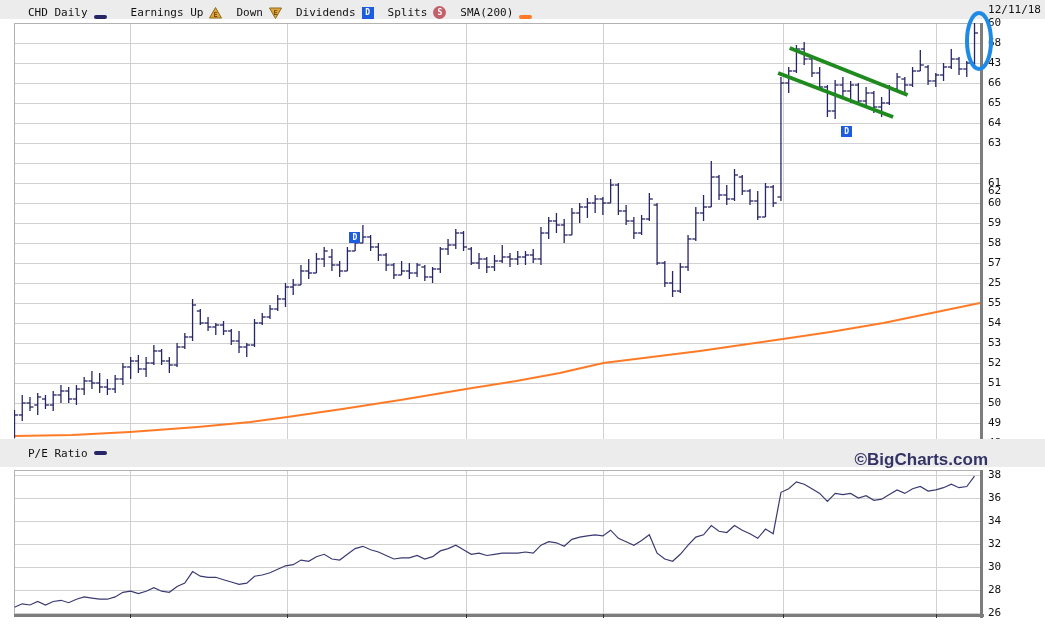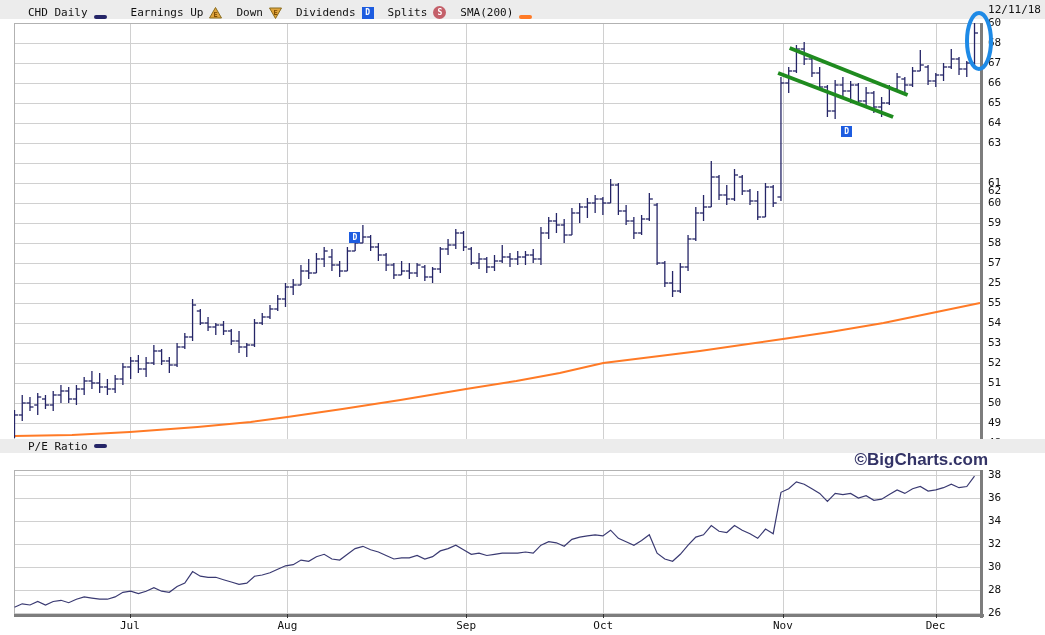--- a/index.html
+++ b/index.html
@@ -12,21 +12,21 @@
   .navy{background:#252567;}
   .orange{background:#ff7a26;}
   .tb-gap{margin-left:24px;}
   .leg-item{margin-left:14px;}
   .leg-ico{margin-left:6px;display:inline-flex;align-items:center;}
   .dbox{display:inline-block;width:12px;height:12px;background:#1d5ce0;color:#fff;
         font-size:8px;font-weight:bold;text-align:center;line-height:12px;}
   .scircle{display:inline-block;width:13px;height:13px;border-radius:50%;background:#c4606a;color:#fff;
         font-size:8px;font-weight:bold;text-align:center;line-height:13px;}
   .date{position:absolute;right:4px;top:3px;}
-  .band{position:absolute;left:0;top:439px;width:100%;height:14px;background:#ececec;
+  .band{position:absolute;left:0;top:439px;width:100%;height:28px;background:#ececec;
         display:flex;align-items:center;white-space:nowrap;}
   .brand{position:absolute;right:57px;top:450px;font-family:"Liberation Sans","DejaVu Sans",sans-serif;
          font-weight:bold;font-size:17px;color:#333366;}
   #main-chart{position:absolute;left:14px;top:23px;}
   #pe-chart{position:absolute;left:14px;top:470px;}
   .ylabels span{position:absolute;left:0;width:40px;}
   #main-ylabels{position:absolute;left:988px;top:23px;}
   #pe-ylabels{position:absolute;left:988px;top:470px;}
   #month-labels{position:absolute;left:14px;top:619px;width:966px;height:14px;}
   #month-labels span{position:absolute;width:34px;text-align:center;}
@@ -739,21 +739,21 @@
           <line x1="960.51" y1="0.0" x2="960.51" y2="44.0"></line>
           <line x1="957.01" y1="40.0" x2="960.51" y2="40.0"></line>
           <line x1="960.51" y1="10.0" x2="964.01" y2="10.0"></line>
         </g>
         <line x1="775.7" y1="25.0" x2="893.6" y2="72.0" stroke="#1f8b1f" stroke-width="4"></line>
         <line x1="764.1" y1="50.0" x2="879.1" y2="94.0" stroke="#1f8b1f" stroke-width="4"></line>
       </svg></div>
   <div id="main-ylabels" class="ylabels">
       <span style="top: -7px;">60</span>
       <span style="top: 13px;">68</span>
-      <span style="top: 33px;">67</span>
+      <span style="top: 33px;">43</span>
       <span style="top: 53px;">66</span>
       <span style="top: 73px;">65</span>
       <span style="top: 93px;">64</span>
       <span style="top: 113px;">63</span>
       <span style="top: 145px; margin-top: 16px;">62</span>
       <span style="top: 153px;">61</span>
       <span style="top: 173px;">60</span>
       <span style="top: 193px;">59</span>
       <span style="top: 213px;">58</span>
       <span style="top: 233px;">57</span>
@@ -809,22 +809,14 @@
       </svg></div>
   <div id="pe-ylabels" class="ylabels">
       <span style="top: -2px;">38</span>
       <span style="top: 21px;">36</span>
       <span style="top: 44px;">34</span>
       <span style="top: 67px;">32</span>
       <span style="top: 90px;">30</span>
       <span style="top: 113px;">28</span>
       <span style="top: 136px;">26</span>
     </div>
-  <div id="month-labels">
-      <span style="left: 98.92px;">Jul</span>
-      <span style="left: 256.378px;">Aug</span>
-      <span style="left: 435.088px;">Sep</span>
-      <span style="left: 572.26px;">Oct</span>
-      <span style="left: 751.936px;">Nov</span>
-      <span style="left: 904.564px;">Dec</span>
-    </div>
 
 </div>
 
 </body></html>

